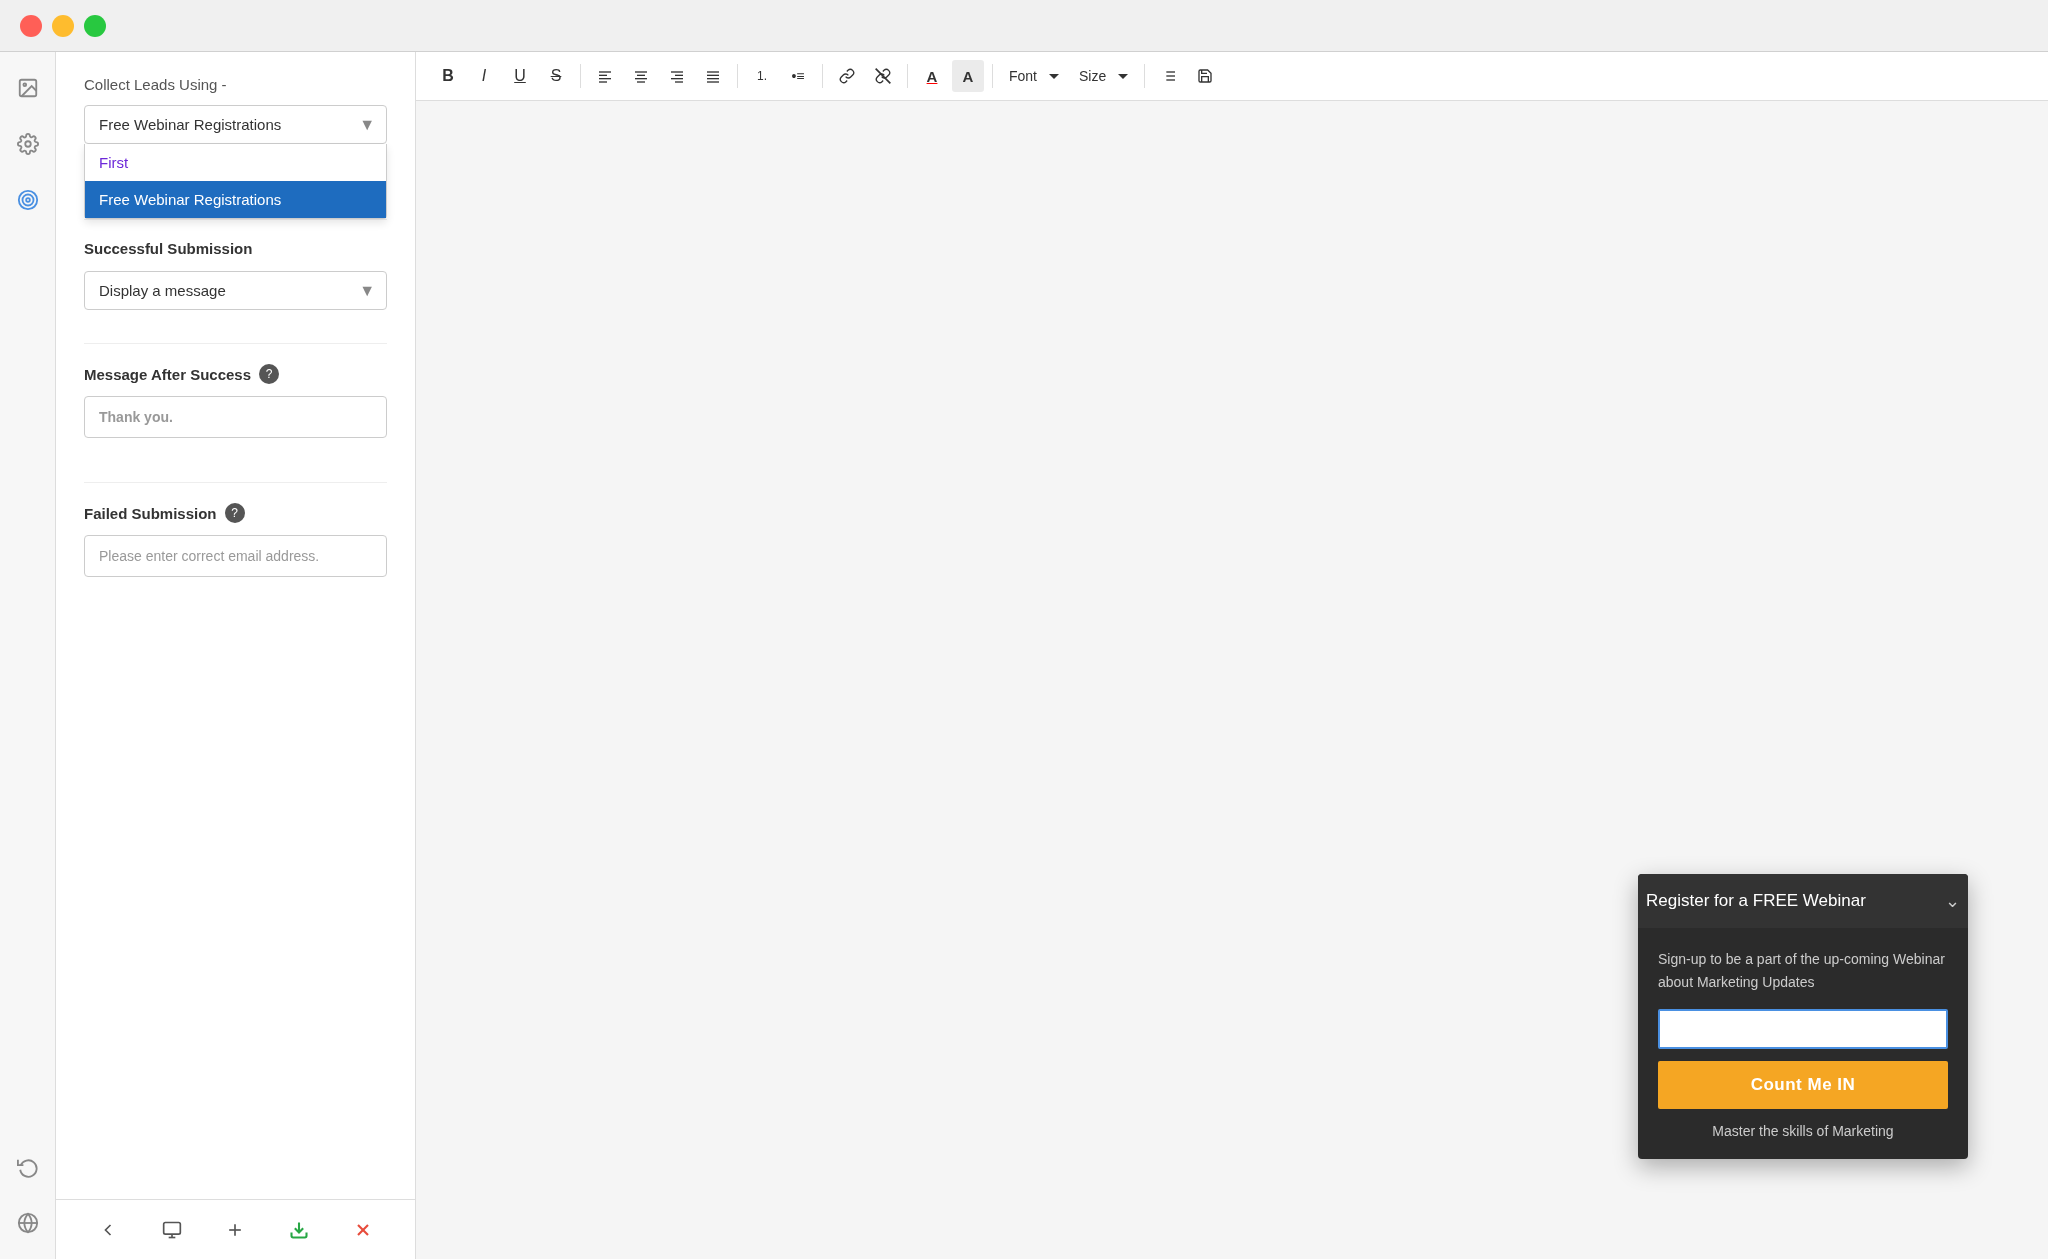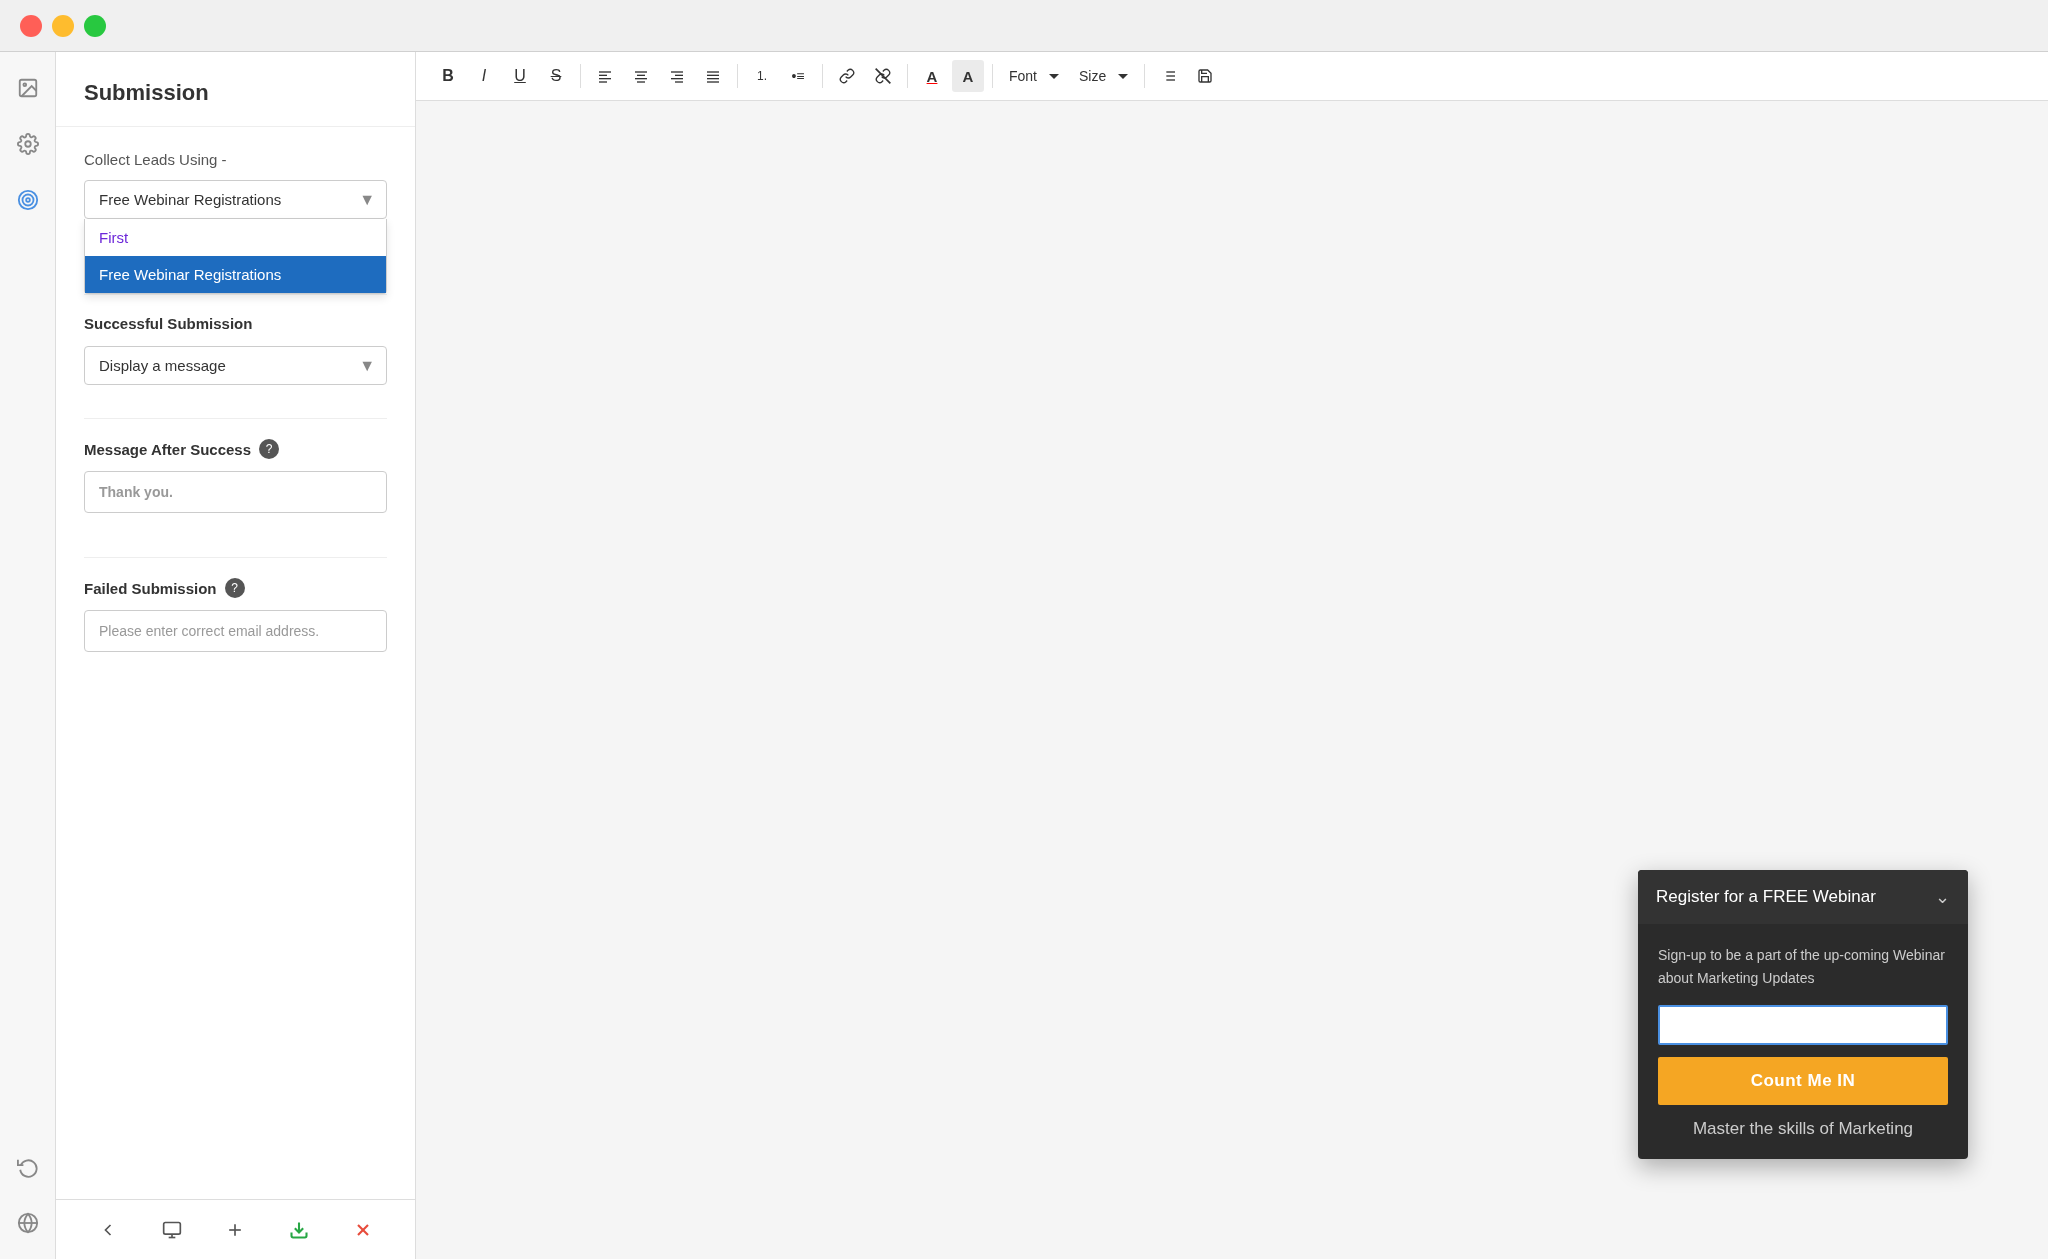--- a/index.html
+++ b/index.html
@@ -276,21 +276,21 @@
       right: 80px;
       width: 330px;
       background: #2b2b2b;
       border-radius: 4px;
       overflow: hidden;
       box-shadow: 0 8px 24px rgba(0,0,0,0.3);
     }
     .widget-header {
       background: #333;
       color: #fff;
-      padding: 16px 18px;
+      padding: 16px 8px;
       display: flex;
       align-items: center;
       justify-content: space-between;
       font-size: 17px;
       font-weight: 500;
     }
     .widget-chevron {
       color: #ccc;
       font-size: 18px;
     }
@@ -319,21 +319,21 @@
       color: #fff;
       font-size: 17px;
       font-weight: 700;
       cursor: pointer;
       border-radius: 2px;
       margin-bottom: 14px;
       letter-spacing: 0.5px;
     }
     .widget-footer {
       color: #ccc;
-      font-size: 17px;
+      font-size: 14px;
       text-align: center;
     }
 
     
     .select-container {
       position: relative;
     }
   </style>
 </head>
 <body>
@@ -378,21 +378,20 @@
         <svg width="22" height="22" viewBox="0 0 24 24" fill="none" stroke="currentColor" stroke-width="2">
           <circle cx="12" cy="12" r="10"></circle>
             <line x1="2" y1="12" x2="22" y2="12"></line>
           <path d="M12 2a15.3 15.3 0 0 1 4 10 15.3 15.3 0 0 1-4 10 15.3 15.3 0 0 1-4-10 15.3 15.3 0 0 1 4-10z"></path>
         </svg>
       </div>
     </div>
   </div>
 
   <div class="left-panel">
-    <div class="panel-title">Submission</div>
 
     <div class="panel-content">
 
       
       <div class="section-label">Collect Leads Using -</div>
 
       <div class="select-container">
         <div class="select-wrapper">
           <select>
             <option>First</option>

